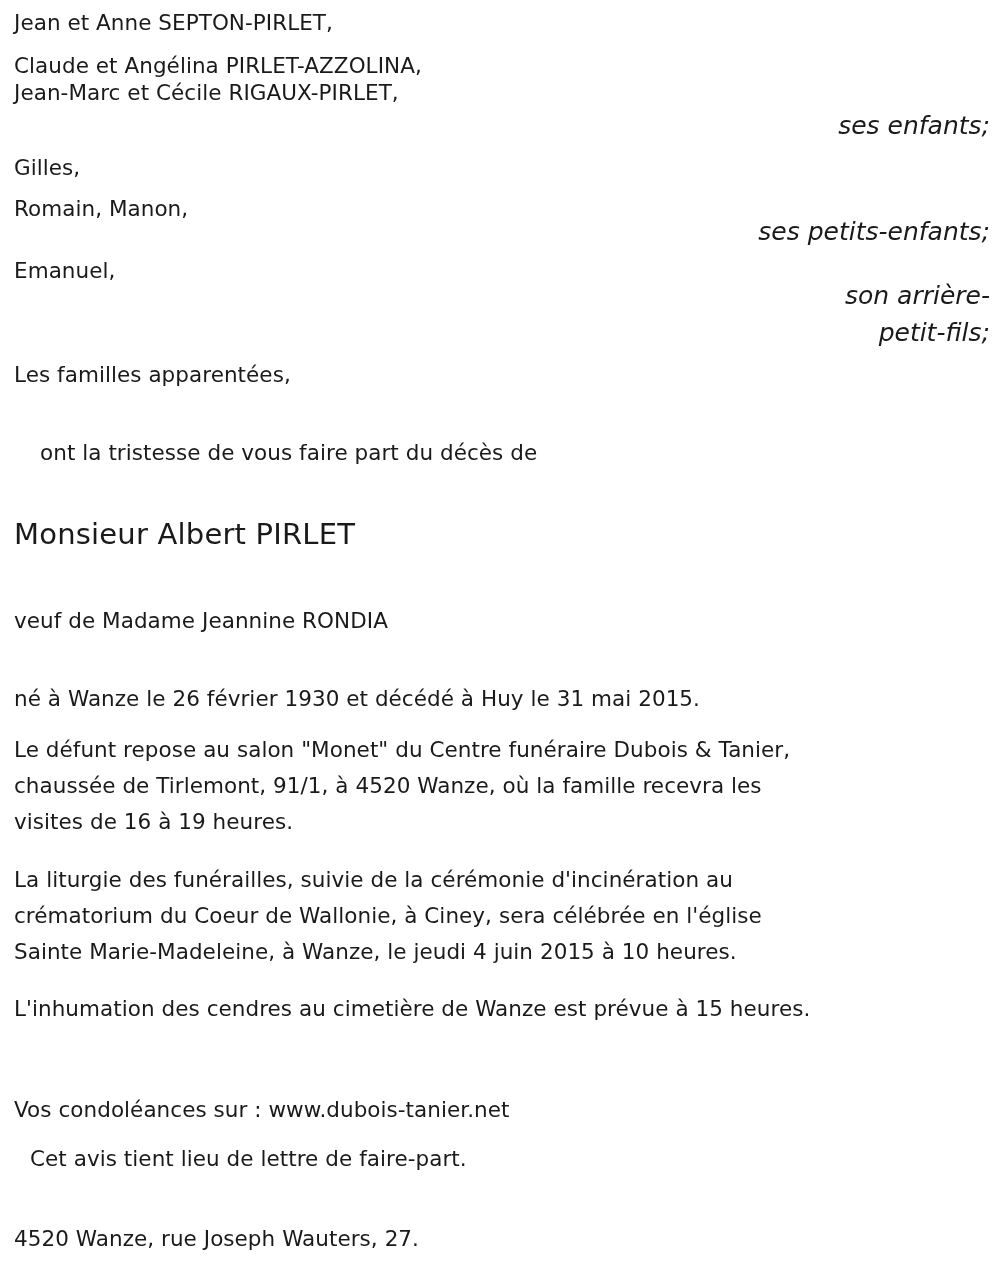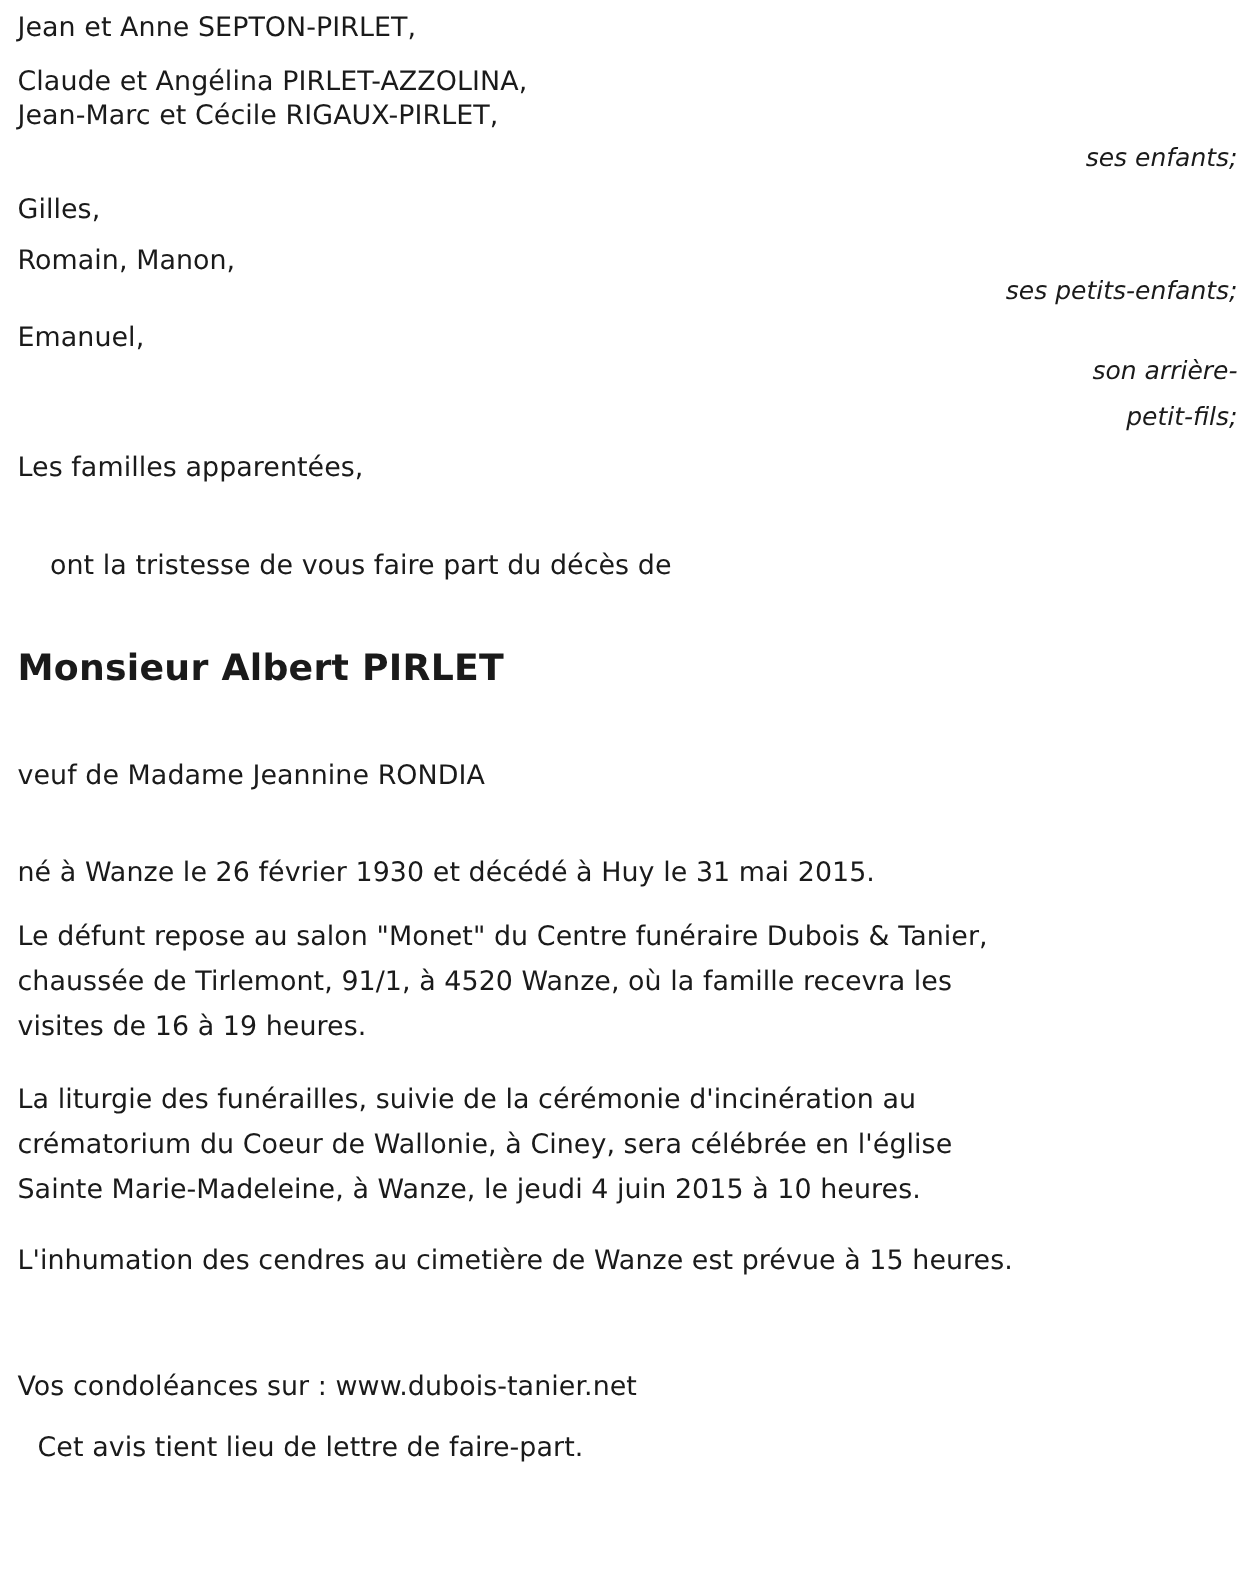--- a/index.html
+++ b/index.html
@@ -26,32 +26,32 @@
     position: absolute;
     left: 14px;
     font-size: 21.5px;
     line-height: 26px;
     letter-spacing: 0.05px;
     white-space: nowrap;
   }
   .rel-label {
     position: absolute;
     right: 10px;
-    font-size: 20px;
+    font-size: 25px;
     line-height: 26px;
     font-style: italic;
     text-align: right;
     white-space: nowrap;
   }
   .deceased-name {
     position: absolute;
     left: 14px;
     font-size: 29px;
     line-height: 34px;
-    font-weight: bold;
+    font-weight: normal;
     letter-spacing: 0.2px;
     white-space: nowrap;
   }
   .para {
     position: absolute;
     left: 14px;
     width: 975px;
     font-size: 21.5px;
     line-height: 36px;
     letter-spacing: 0.05px;
@@ -108,14 +108,15 @@
     <span class="pl">Sainte Marie-Madeleine, à Wanze, le jeudi 4 juin 2015 à 10 heures.</span>
   </div>
 
   <div class="line" style="top:996px;">L'inhumation des cendres au cimetière de Wanze est prévue à 15 heures.</div>
 
 
   <div class="line" style="top:1097px;">Vos condoléances sur : www.dubois-tanier.net</div>
 
   <div class="line" style="top:1146px;margin-left:16px;">Cet avis tient lieu de lettre de faire-part.</div>
 
+  <div class="line" style="top:1226px;">4520 Wanze, rue Joseph Wauters, 27.</div>
 
 </div>
 
 </body></html>

